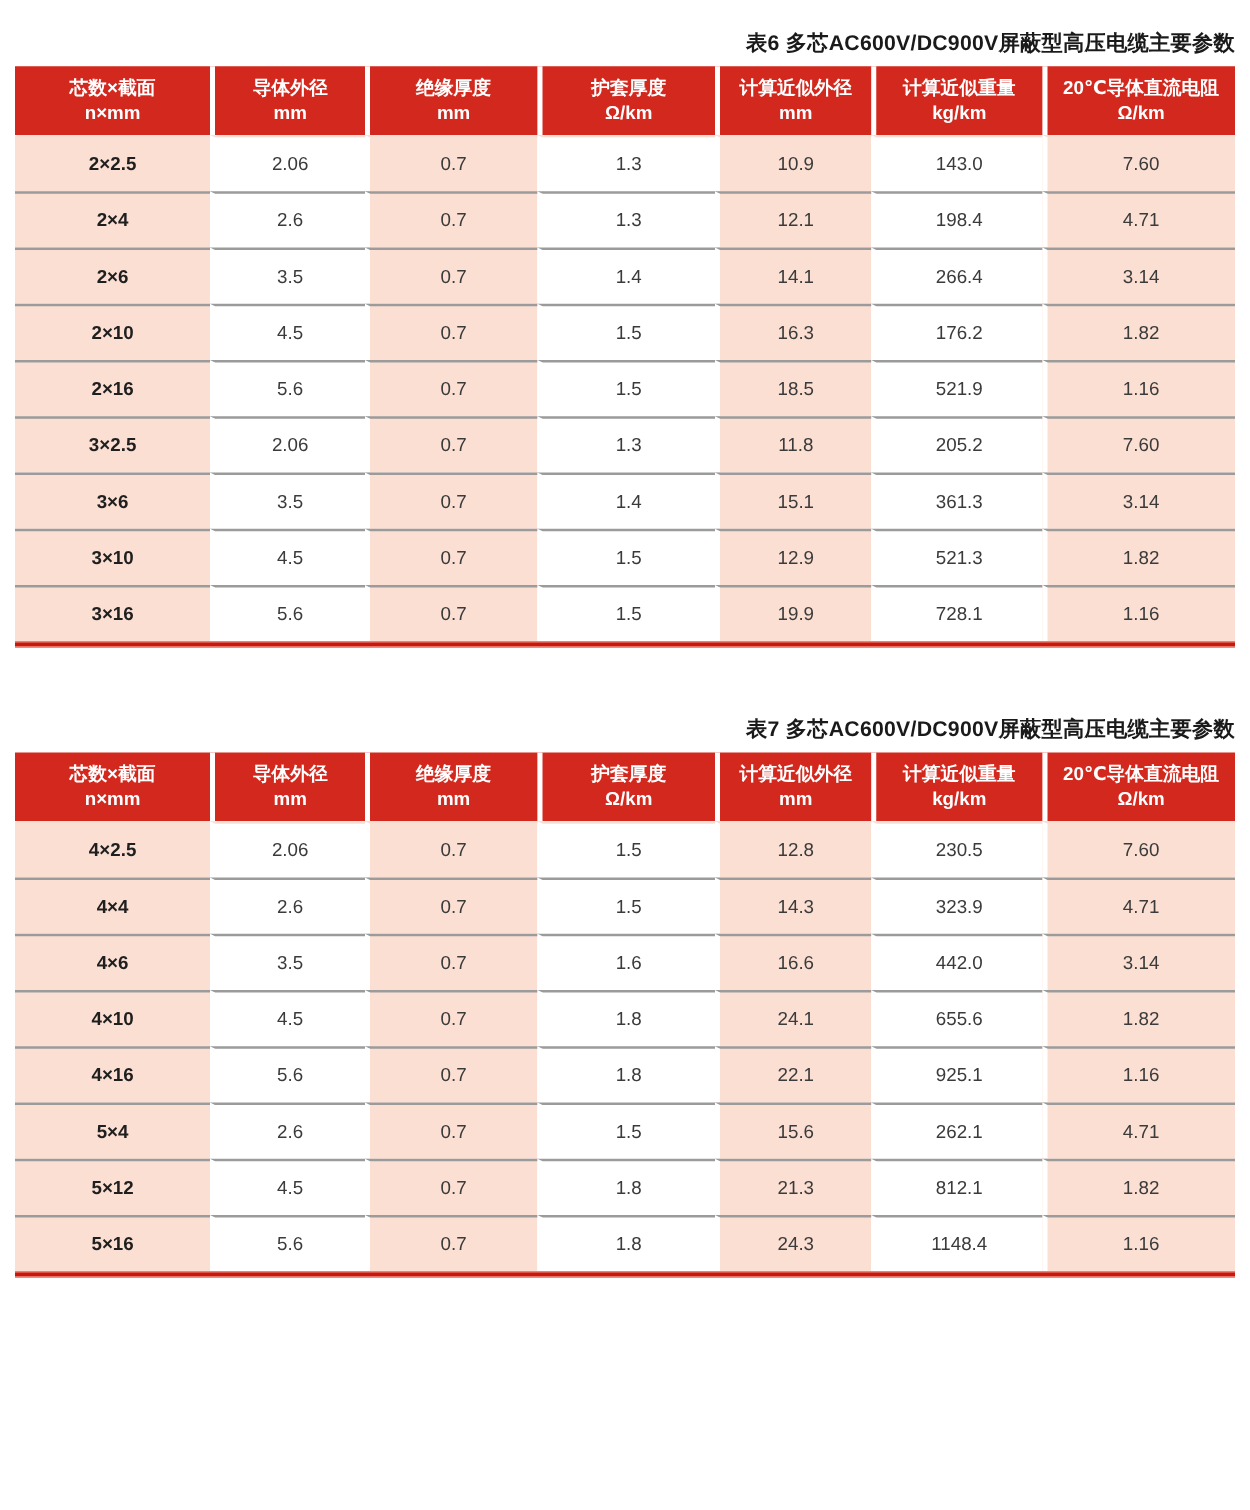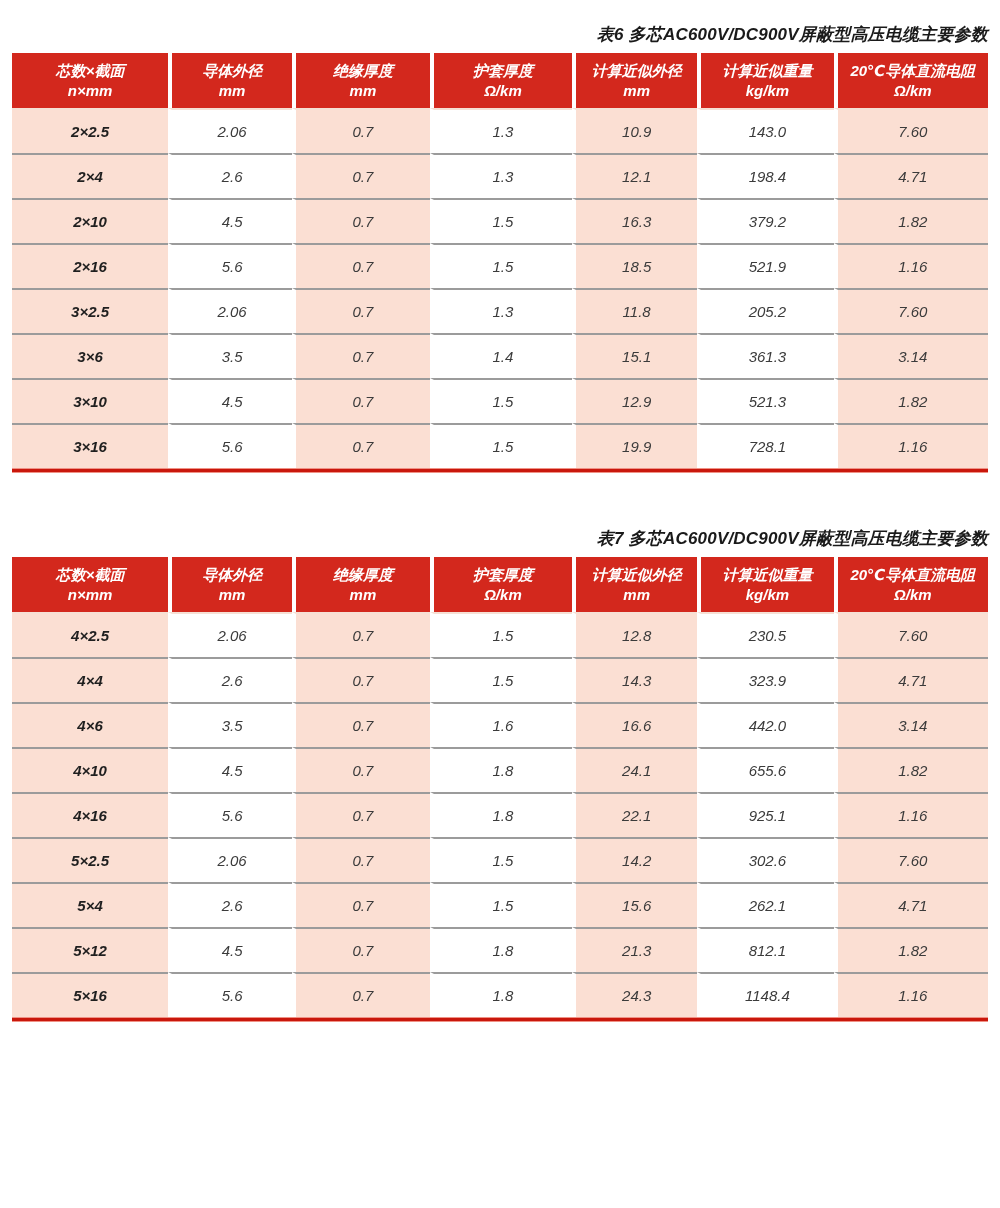--- a/index.html
+++ b/index.html
@@ -5,21 +5,21 @@
   :root{
     --red:#d3281d; --pink:#fbdfd3; --rowline:#9b9b9b; --firstline:#f6e0d5;
     --bottomline:#c9170c; --bottomglow:#ef9286; --title:#1a1a1a; --body:#3b3b3b;
   }
   *{margin:0;padding:0;box-sizing:border-box;}
   html,body{background:#ffffff;}
   body{
     width:1000px;height:1208px;overflow:hidden;
     font-family:"Liberation Sans","DejaVu Sans",sans-serif;
   }
-  .page{padding:24px 12px 5px 12px;font-style:italic;}
+  .page{padding:24px 12px 5px 12px;}
   .table-section{margin:0;}
   .table-section + .table-section{margin-top:55px;}
   .table-title{
     text-align:right;font-size:17px;line-height:22px;font-weight:bold;
     color:var(--title);margin-bottom:7px;letter-spacing:0.2px;
   }
   table.cable-table{
     width:100%;border-collapse:separate;border-spacing:0;table-layout:fixed;
   }
   thead th{
@@ -103,26 +103,35 @@
             <tr>
               <td class="pink">2×4</td>
               <td class="white">2.6</td>
               <td class="pink">0.7</td>
               <td class="white">1.3</td>
               <td class="pink">12.1</td>
               <td class="white">198.4</td>
               <td class="pink">4.71</td>
             </tr>
             <tr>
+              <td class="pink">2×6</td>
+              <td class="white">3.5</td>
+              <td class="pink">0.7</td>
+              <td class="white">1.4</td>
+              <td class="pink">14.1</td>
+              <td class="white">266.4</td>
+              <td class="pink">3.14</td>
+            </tr>
+            <tr>
               <td class="pink">2×10</td>
               <td class="white">4.5</td>
               <td class="pink">0.7</td>
               <td class="white">1.5</td>
               <td class="pink">16.3</td>
-              <td class="white">379.2</td>
+              <td class="white">176.2</td>
               <td class="pink">1.82</td>
             </tr>
             <tr>
               <td class="pink">2×16</td>
               <td class="white">5.6</td>
               <td class="pink">0.7</td>
               <td class="white">1.5</td>
               <td class="pink">18.5</td>
               <td class="white">521.9</td>
               <td class="pink">1.16</td>
@@ -252,29 +261,20 @@
             <tr>
               <td class="pink">4×16</td>
               <td class="white">5.6</td>
               <td class="pink">0.7</td>
               <td class="white">1.8</td>
               <td class="pink">22.1</td>
               <td class="white">925.1</td>
               <td class="pink">1.16</td>
             </tr>
             <tr>
-              <td class="pink">5×2.5</td>
-              <td class="white">2.06</td>
-              <td class="pink">0.7</td>
-              <td class="white">1.5</td>
-              <td class="pink">14.2</td>
-              <td class="white">302.6</td>
-              <td class="pink">7.60</td>
-            </tr>
-            <tr>
               <td class="pink">5×4</td>
               <td class="white">2.6</td>
               <td class="pink">0.7</td>
               <td class="white">1.5</td>
               <td class="pink">15.6</td>
               <td class="white">262.1</td>
               <td class="pink">4.71</td>
             </tr>
             <tr>
               <td class="pink">5×12</td>

